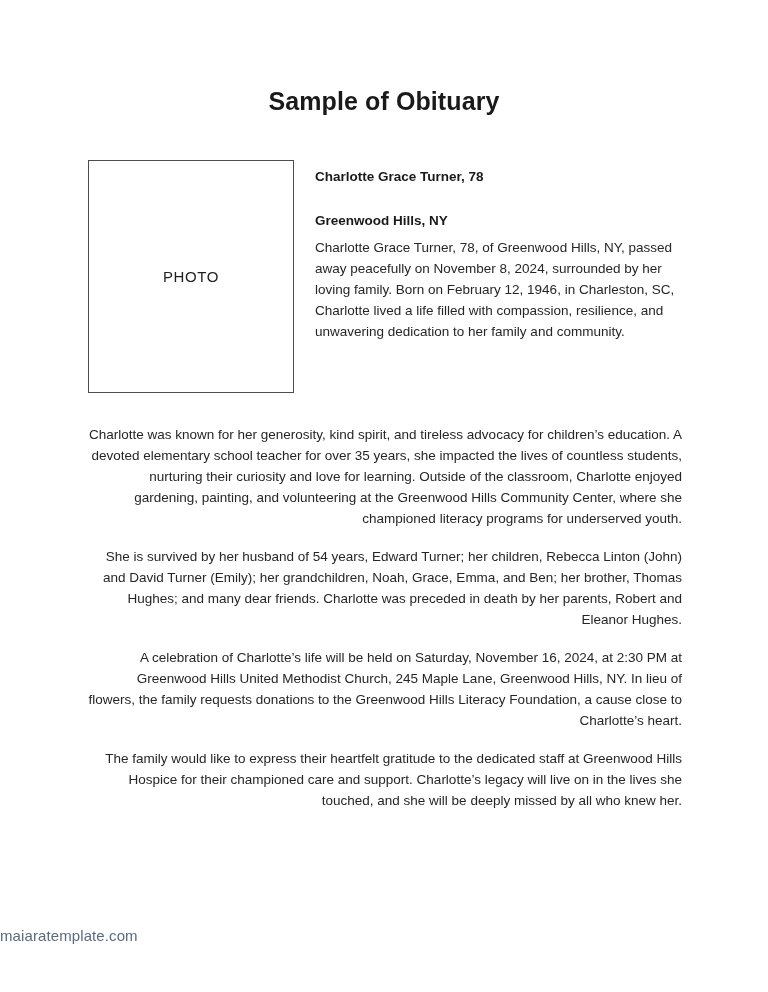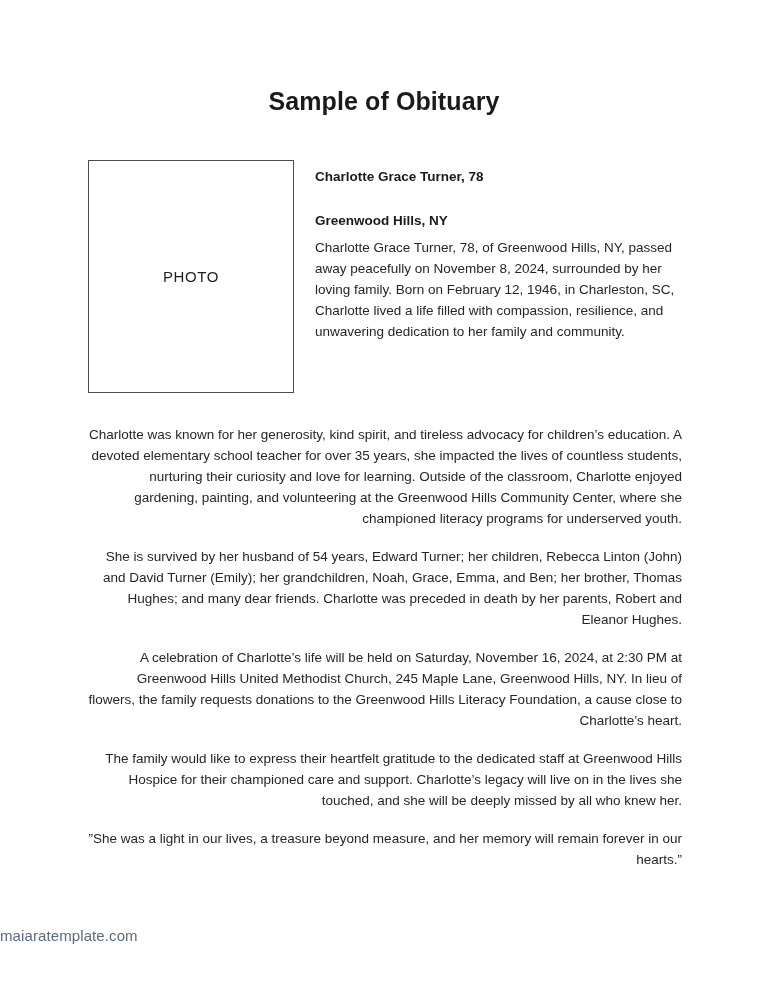--- a/index.html
+++ b/index.html
@@ -140,18 +140,17 @@
       <div class="intro">Charlotte Grace Turner, 78, of Greenwood Hills, NY, passed away peacefully on November 8, 2024, surrounded by her loving family. Born on February 12, 1946, in Charleston, SC, Charlotte lived a life filled with compassion, resilience, and unwavering dedication to her family and community.</div>
     </div>
 
   </div>
 
   <div class="body-copy">
     <p>Charlotte was known for her generosity, kind spirit, and tireless advocacy for children’s education. A devoted elementary school teacher for over 35 years, she impacted the lives of countless students, nurturing their curiosity and love for learning. Outside of the classroom, Charlotte enjoyed gardening, painting, and volunteering at the Greenwood Hills Community Center, where she championed literacy programs for underserved youth.</p>
     <p>She is survived by her husband of 54 years, Edward Turner; her children, Rebecca Linton (John) and David Turner (Emily); her grandchildren, Noah, Grace, Emma, and Ben; her brother, Thomas Hughes; and many dear friends. Charlotte was preceded in death by her parents, Robert and Eleanor Hughes.</p>
     <p>A celebration of Charlotte’s life will be held on Saturday, November 16, 2024, at 2:30 PM at Greenwood Hills United Methodist Church, 245 Maple Lane, Greenwood Hills, NY. In lieu of flowers, the family requests donations to the Greenwood Hills Literacy Foundation, a cause close to Charlotte’s heart.</p>
     <p>The family would like to express their heartfelt gratitude to the dedicated staff at Greenwood Hills Hospice for their championed care and support. Charlotte’s legacy will live on in the lives she touched, and she will be deeply missed by all who knew her.</p>
-    <p>”She was a light in our lives, a treasure beyond measure, and her memory will remain forever in our hearts.”</p>
   </div>
 
   <div class="footer-watermark" style="color: rgb(90, 107, 128);">maiaratemplate.com</div>
 
 </div>
 
 </body></html>

